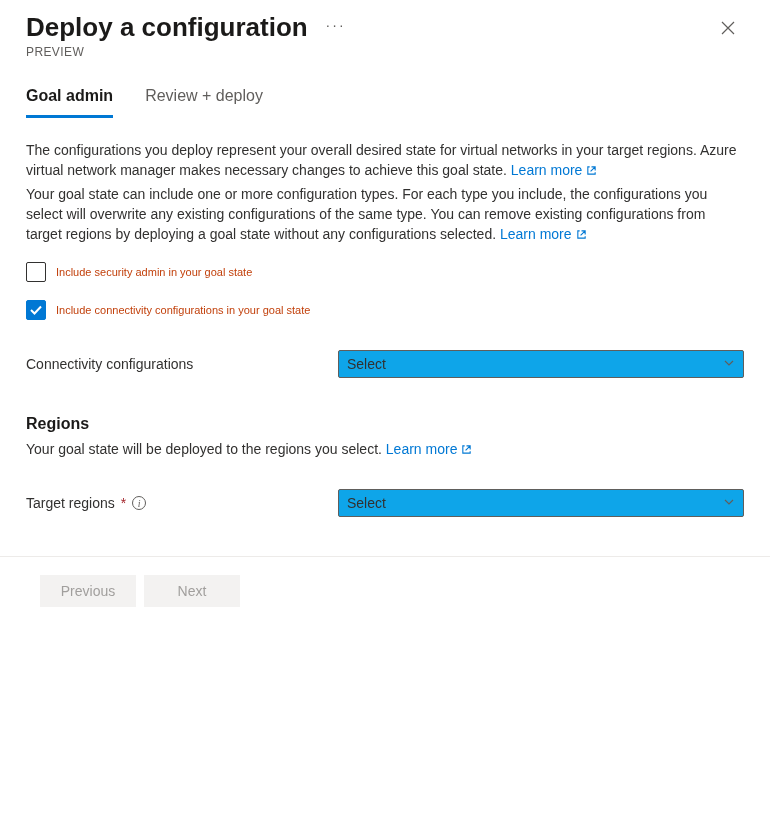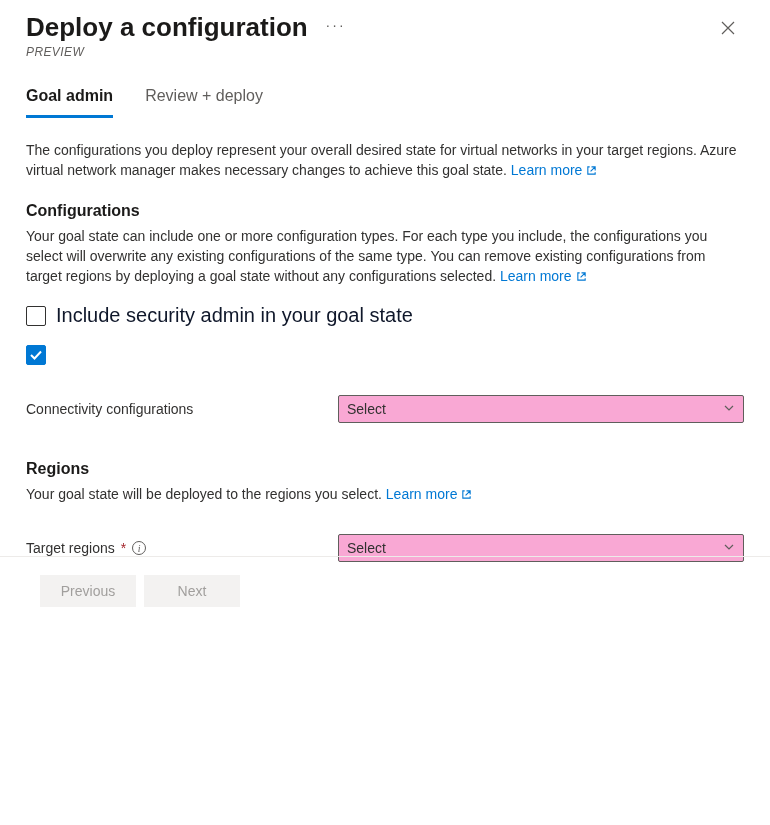--- a/index.html
+++ b/index.html
@@ -8,48 +8,48 @@
     font-family: "Segoe UI", -apple-system, sans-serif;
     color: #323130;
     background: #fff;
     font-size: 14px;
   }
   .panel { width: 770px; height: 625px; position: relative; }
   .header { padding: 12px 26px 0 26px; display: flex; align-items: flex-start; }
   .header-titles { flex: 1; }
   .title { font-size: 26px; font-weight: 600; color: #1b1a19; margin: 0; display: inline-block; }
   .title-more { display: inline-block; margin-left: 14px; color: #605e5c; letter-spacing: 2px; font-size: 14px; vertical-align: 6px; cursor: pointer; }
-  .subtitle { font-size: 12px; letter-spacing: 0.4px; color: #605e5c; margin-top: 2px; font-style: italic; }
+  .subtitle { font-size: 12px; letter-spacing: 0.4px; color: #605e5c; margin-top: 2px; }
   .close { width: 32px; height: 32px; display: flex; align-items: center; justify-content: center; cursor: pointer; color: #605e5c; }
   .close svg { width: 14px; height: 14px; }
 
   .tabs { display: flex; gap: 32px; padding: 28px 26px 0 26px; border-bottom: 0; }
   .tab { font-size: 16px; color: #605e5c; padding: 0 0 10px 0; cursor: pointer; border-bottom: 3px solid transparent; }
   .tab.active { color: #1b1a19; font-weight: 600; border-bottom-color: #0078d4; }
 
   .body { padding: 18px 26px 0 26px; }
   .para { font-size: 14px; color: #323130; line-height: 20px; margin: 4px 0 4px 0; }
   .link { color: #0078d4; text-decoration: none; cursor: pointer; }
   .link .ext { margin-left: 4px; display: inline-block; }
   .ext svg { width: 11px; height: 11px; vertical-align: -1px; }
 
   h2.section { font-size: 16px; font-weight: 600; margin: 22px 0 6px 0; color: #1b1a19; }
 
   .check-row { display: flex; align-items: center; gap: 10px; margin: 18px 0 0 0; }
   .cbox { width: 20px; height: 20px; border: 1px solid #323130; border-radius: 2px; display: flex; align-items: center; justify-content: center; cursor: pointer; background: #fff; flex-shrink: 0; }
   .cbox.checked { background: #0078d4; border-color: #0078d4; }
   .cbox svg { width: 14px; height: 14px; display: none; }
   .cbox.checked svg { display: block; }
-  .check-label { font-size: 20px; color: #0f172a; }
+  .check-label { font-size: 11px; color: #c2410c; }
 
   .form-row { display: flex; align-items: center; margin-top: 30px; }
   .form-label { width: 312px; font-size: 14px; color: #323130; display: flex; align-items: center; gap: 6px; }
   .req { color: #a4262c; }
   .info { width: 14px; height: 14px; border: 1px solid #605e5c; border-radius: 50%; display: inline-flex; align-items: center; justify-content: center; font-size: 10px; color: #605e5c; cursor: default; font-style: italic; font-family: Georgia, serif; }
-  .select { flex: 1; max-width: 412px; height: 28px; border: 1px solid #605e5c; border-radius: 2px; background: #f9a8d4; display: flex; align-items: center; padding: 0 8px; justify-content: space-between; cursor: pointer; font-size: 14px; color: #323130; }
+  .select { flex: 1; max-width: 412px; height: 28px; border: 1px solid #605e5c; border-radius: 2px; background: #0ea5e9; display: flex; align-items: center; padding: 0 8px; justify-content: space-between; cursor: pointer; font-size: 14px; color: #323130; }
   .select .chev svg { width: 12px; height: 12px; }
 
   .footer { position: absolute; left: 0; right: 0; bottom: 0; border-top: 1px solid #edebe9; padding: 18px 0 18px 40px; display: flex; gap: 8px; }
   .btn { min-width: 96px; height: 32px; border: none; background: #f3f2f1; color: #a19f9d; font-size: 14px; cursor: pointer; }
 </style>
 </head>
 <body>
 
 <div class="panel">
   <div class="header">
@@ -71,41 +71,41 @@
   </div>
 
   <div class="body">
     <p class="para">
       <span>The configurations you deploy represent your overall desired state for virtual networks in your target regions. Azure virtual network manager makes necessary changes to achieve this goal state.</span>
       <a class="link"><span>Learn more</span><span class="ext"><svg viewBox="0 0 12 12">
               <path d="M4 2H2v8h8V8M6 2h4v4M10 2 5 7" stroke="#0078d4" stroke-width="1.2" fill="none"></path>
             </svg></span></a>
     </p>
 
-    <h2 class="section">Configurations</h2>
     <p class="para" style="margin-top:4px">
       <span>Your goal state can include one or more configuration types. For each type you include, the configurations you select will overwrite any existing configurations of the same type. You can remove existing configurations from target regions by deploying a goal state without any configurations selected.</span>
       <a class="link"><span>Learn more</span><span class="ext"><svg viewBox="0 0 12 12">
               <path d="M4 2H2v8h8V8M6 2h4v4M10 2 5 7" stroke="#0078d4" stroke-width="1.2" fill="none"></path>
             </svg></span></a>
     </p>
 
     <div class="check-row">
       <div class="cbox">
         
       </div>
       <span class="check-label">Include security admin in your goal state</span>
     </div>
 
     <div class="check-row">
       <div class="cbox checked">
         <svg viewBox="0 0 14 14">
             <path d="M2 7 L5.5 10.5 L12 3.5" stroke="#fff" stroke-width="2" fill="none"></path>
           </svg>
       </div>
+      <span class="check-label">Include connectivity configurations in your goal state</span>
     </div>
 
     <div class="form-row">
       <div class="form-label">Connectivity configurations</div>
       <div class="select">
         <span>Select</span>
         <span class="chev"><svg viewBox="0 0 12 12">
               <path d="M2 4 L6 8 L10 4" stroke="#605e5c" stroke-width="1.2" fill="none"></path>
             </svg></span>
       </div>

